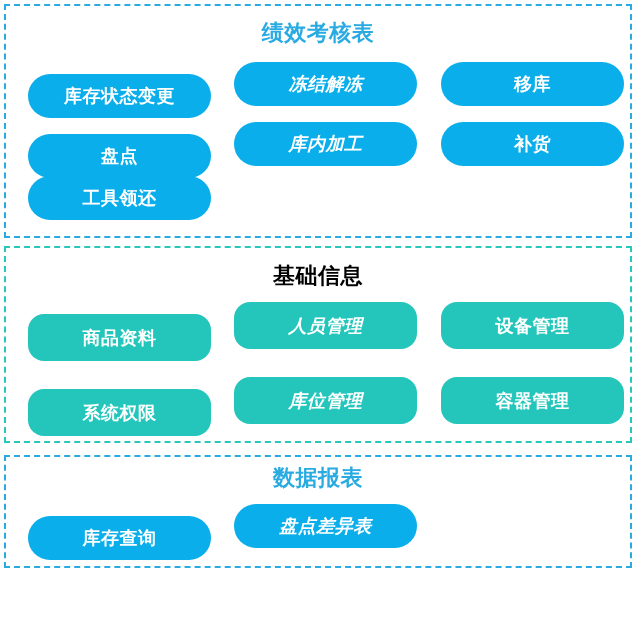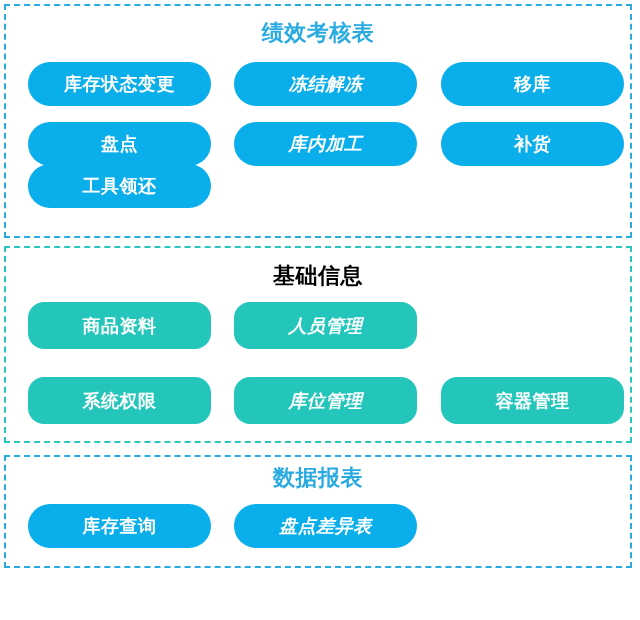--- a/index.html
+++ b/index.html
@@ -66,21 +66,21 @@
     white-space: nowrap;
     user-select: none;
   }
   .pill.teal {
     background: #24c6bb;
     border-radius: 16px;
     height: 47px;
   }
 
   
-  .col-0 { left: 22px; }
+  .col-0 { left: 22px; margin-top: 12px; }
   .col-1 { left: 228px; font-style: italic; }
   .col-2 { left: 435px; }
 
   
   #section-inbound-ops { top: 4px; height: 234px; }
   #section-inbound-ops .section-title { top: 16px; }
   #section-inbound-ops .pill.row-0 { top: 56px; }
   #section-inbound-ops .pill.row-1 { top: 116px; }
   #section-inbound-ops .pill.row-2 { top: 158px; }
 
@@ -112,20 +112,21 @@
     <div class="pill row-1 col-2">补货</div>
 
     <div class="pill row-2 col-0">工具领还</div>
   </div>
 
   <div class="section teal" id="section-basic-info">
     <div class="section-title">基础信息</div>
 
     <div class="pill teal row-0 col-1">人员管理</div>
     <div class="pill teal row-0 col-0">商品资料</div>
+    <div class="pill teal row-0 col-2">设备管理</div>
 
     <div class="pill teal row-1 col-0">系统权限</div>
     <div class="pill teal row-1 col-1">库位管理</div>
     <div class="pill teal row-1 col-2">容器管理</div>
   </div>
 
   <div class="section" id="section-reports">
     <div class="section-title">数据报表</div>
 
     <div class="pill row-0 col-1">盘点差异表</div>

